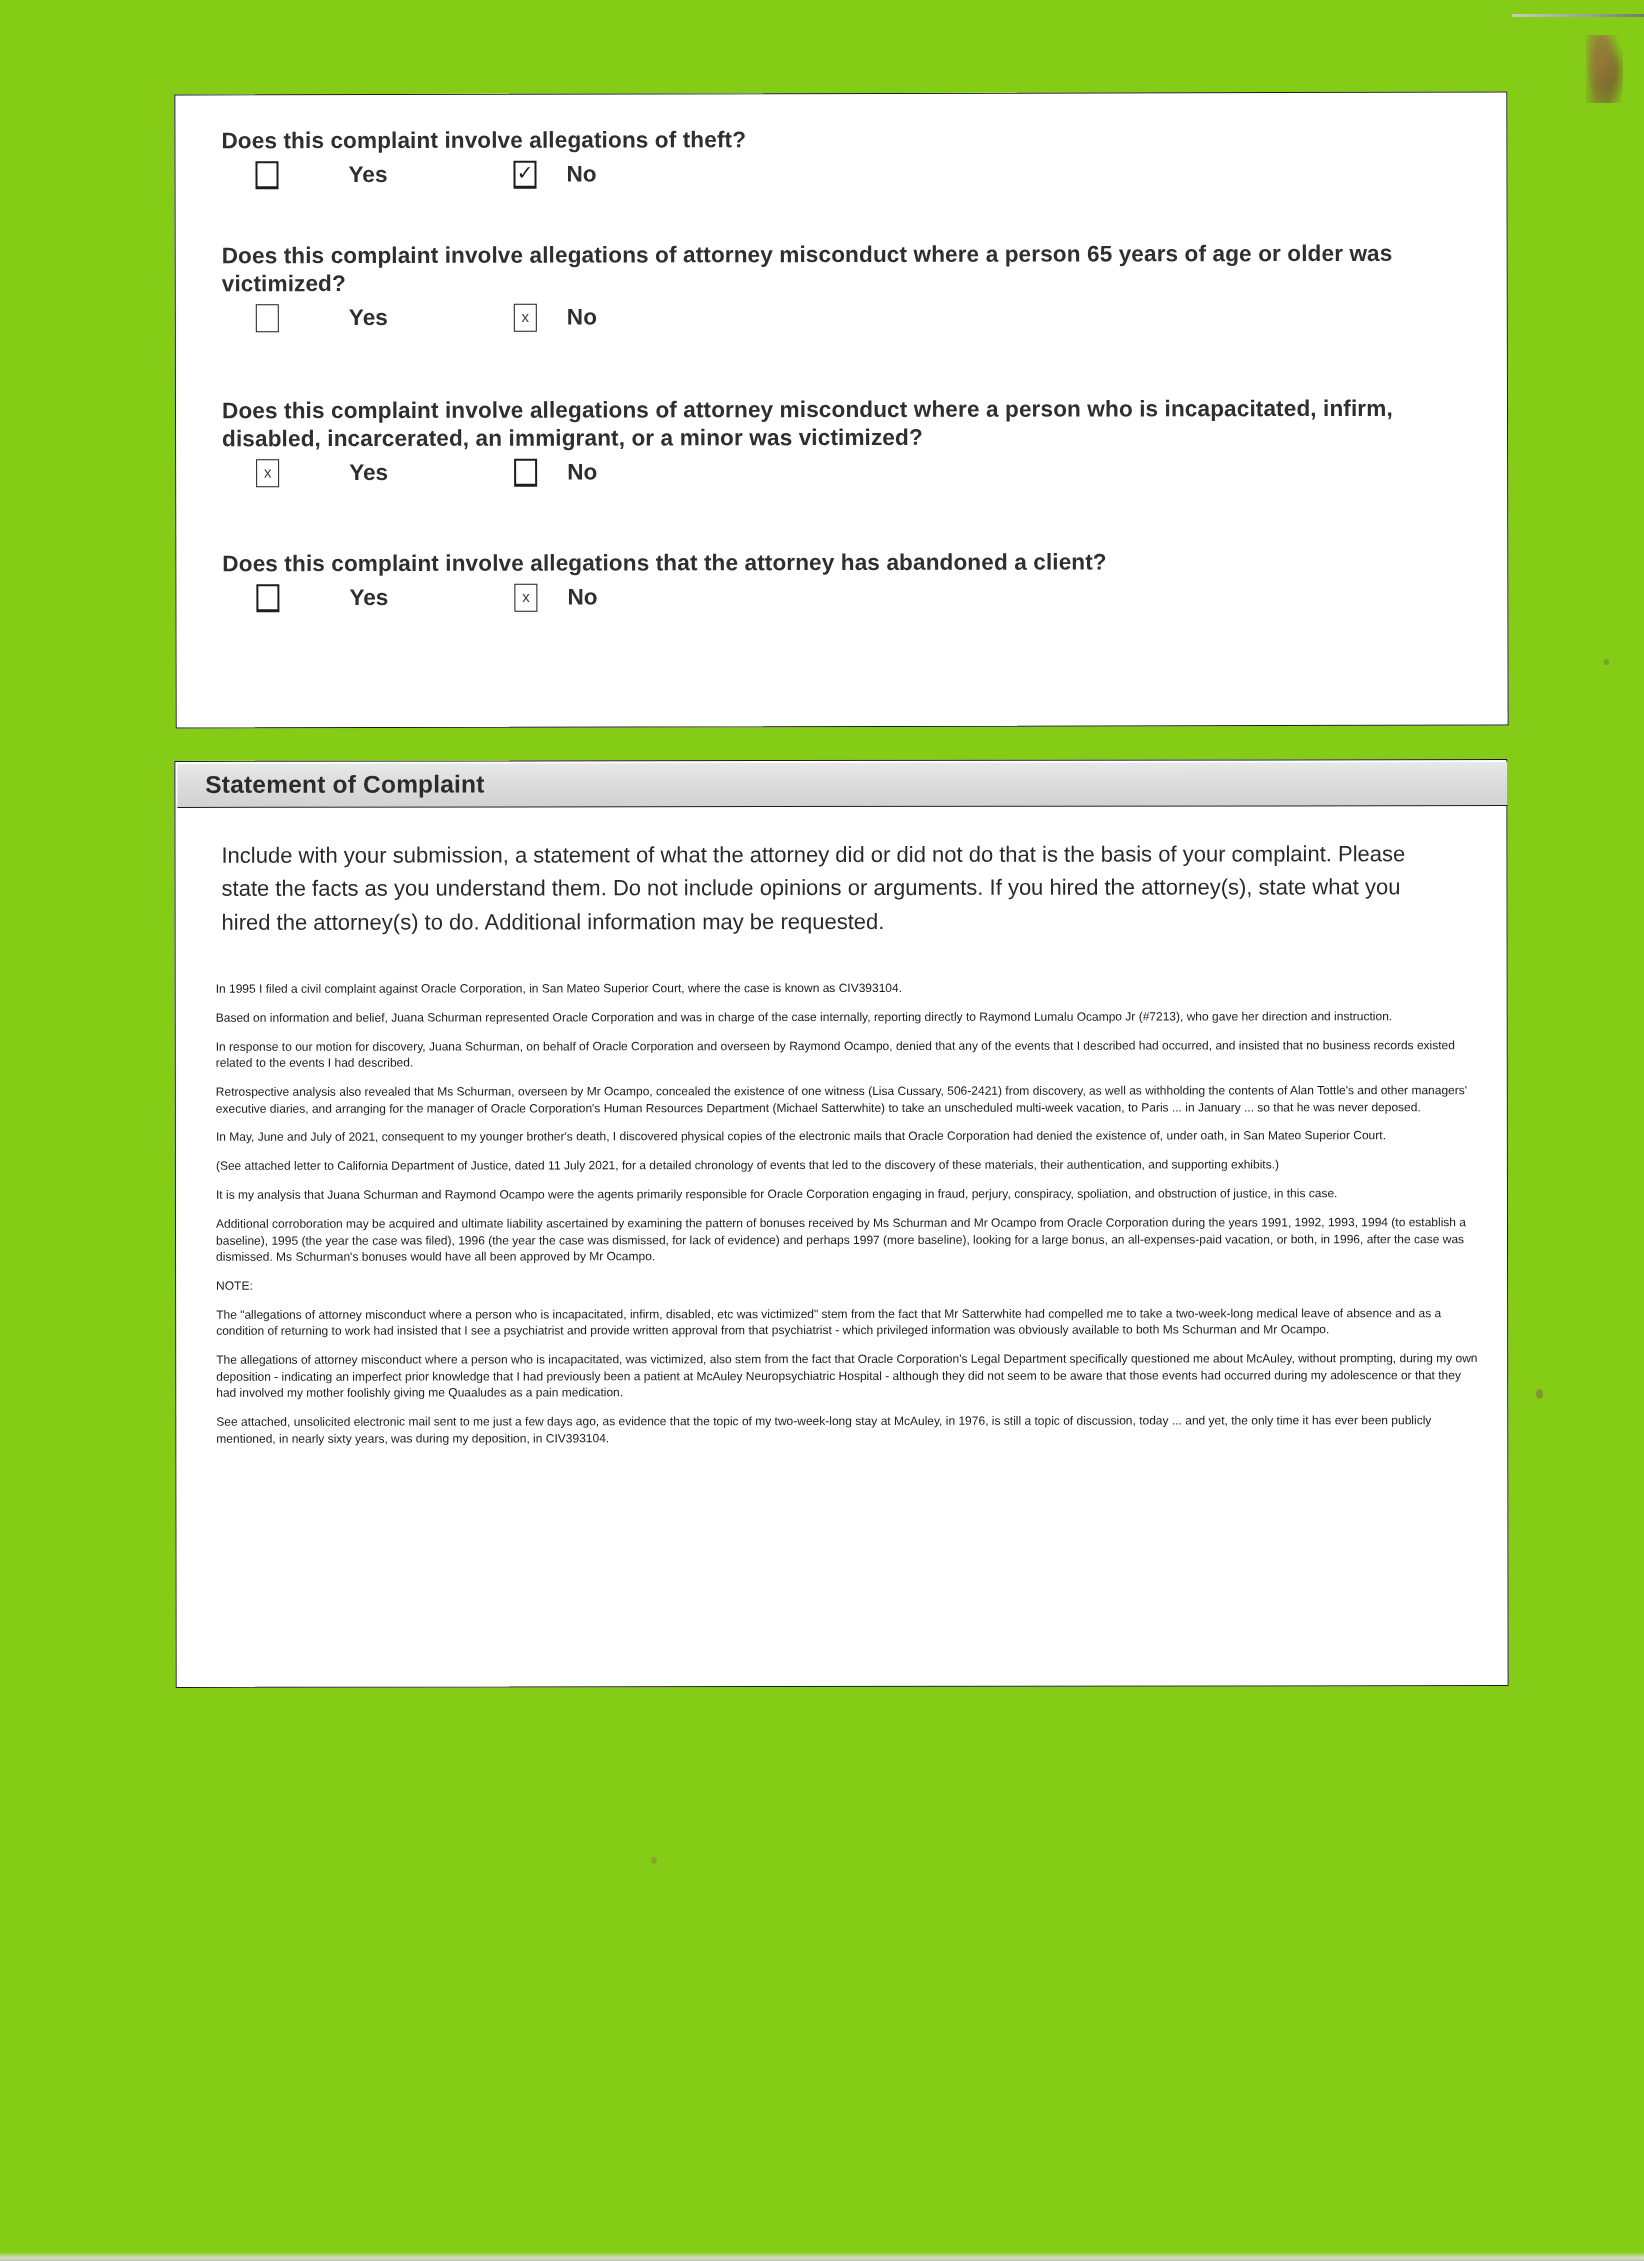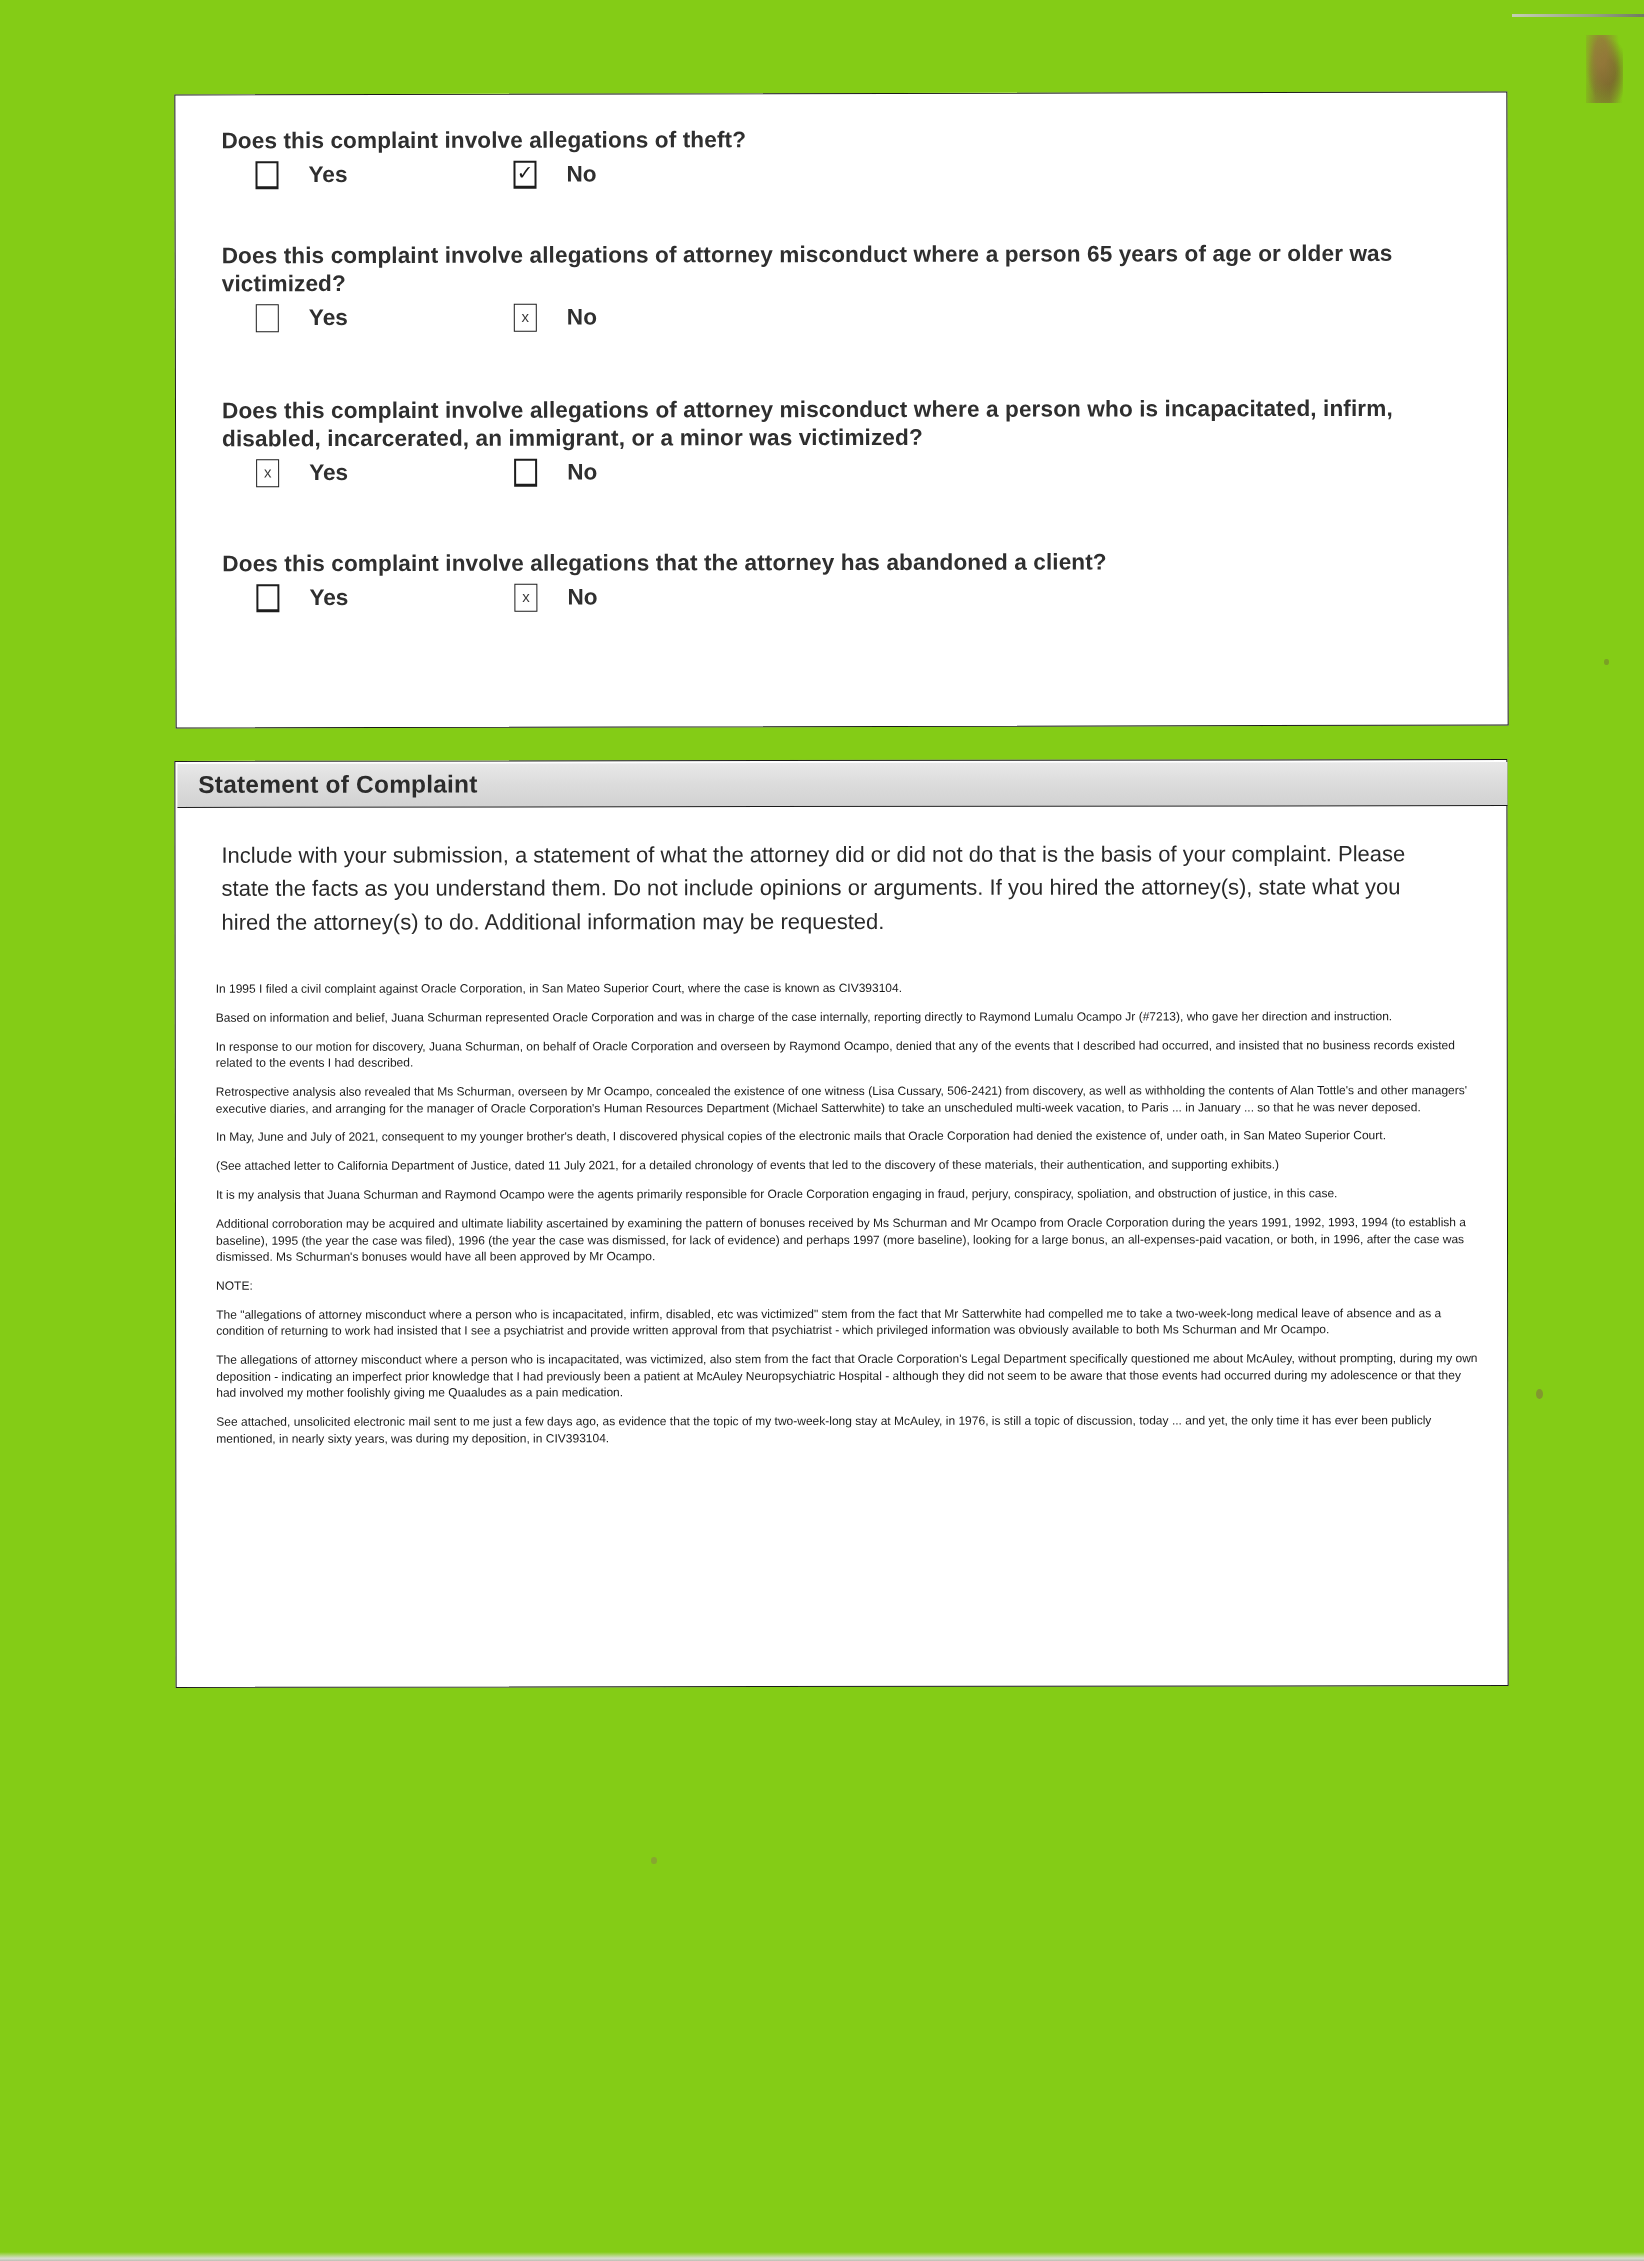--- a/index.html
+++ b/index.html
@@ -100,21 +100,21 @@
   }
   .q-options {
     display: flex;
     align-items: center;
     padding-left: 34px;
   }
   .opt {
     display: flex;
     align-items: center;
   }
-  .opt.opt-yes { width: 258px; }
+  .opt.opt-yes { width: 258px; gap: 40px; }
   .checkbox {
     width: 23px;
     height: 28px;
     border: 1.9px solid #1d1d1d;
     box-sizing: border-box;
     display: flex;
     align-items: center;
     justify-content: center;
     font-size: 17px;
     line-height: 1;
@@ -156,21 +156,21 @@
     background: linear-gradient(180deg,#e8e8e8 0%,#dcdcdc 48%,#d2d2d2 100%);
     border-bottom: 1.9px solid #1a1a1a;
     box-sizing: border-box;
     display: flex;
     align-items: center;
   }
   .section-header-title {
     font-size: 24.5px;
     font-weight: bold;
     color: #2b2b2b;
-    padding-left: 21px;
+    padding-left: 28px;
     letter-spacing: 0.2px;
     font-stretch: condensed;
   }
 
   .instructions {
     position: absolute;
     left: 46px;
     top: 77px;
     width: 1225px;
     font-size: 22px;

